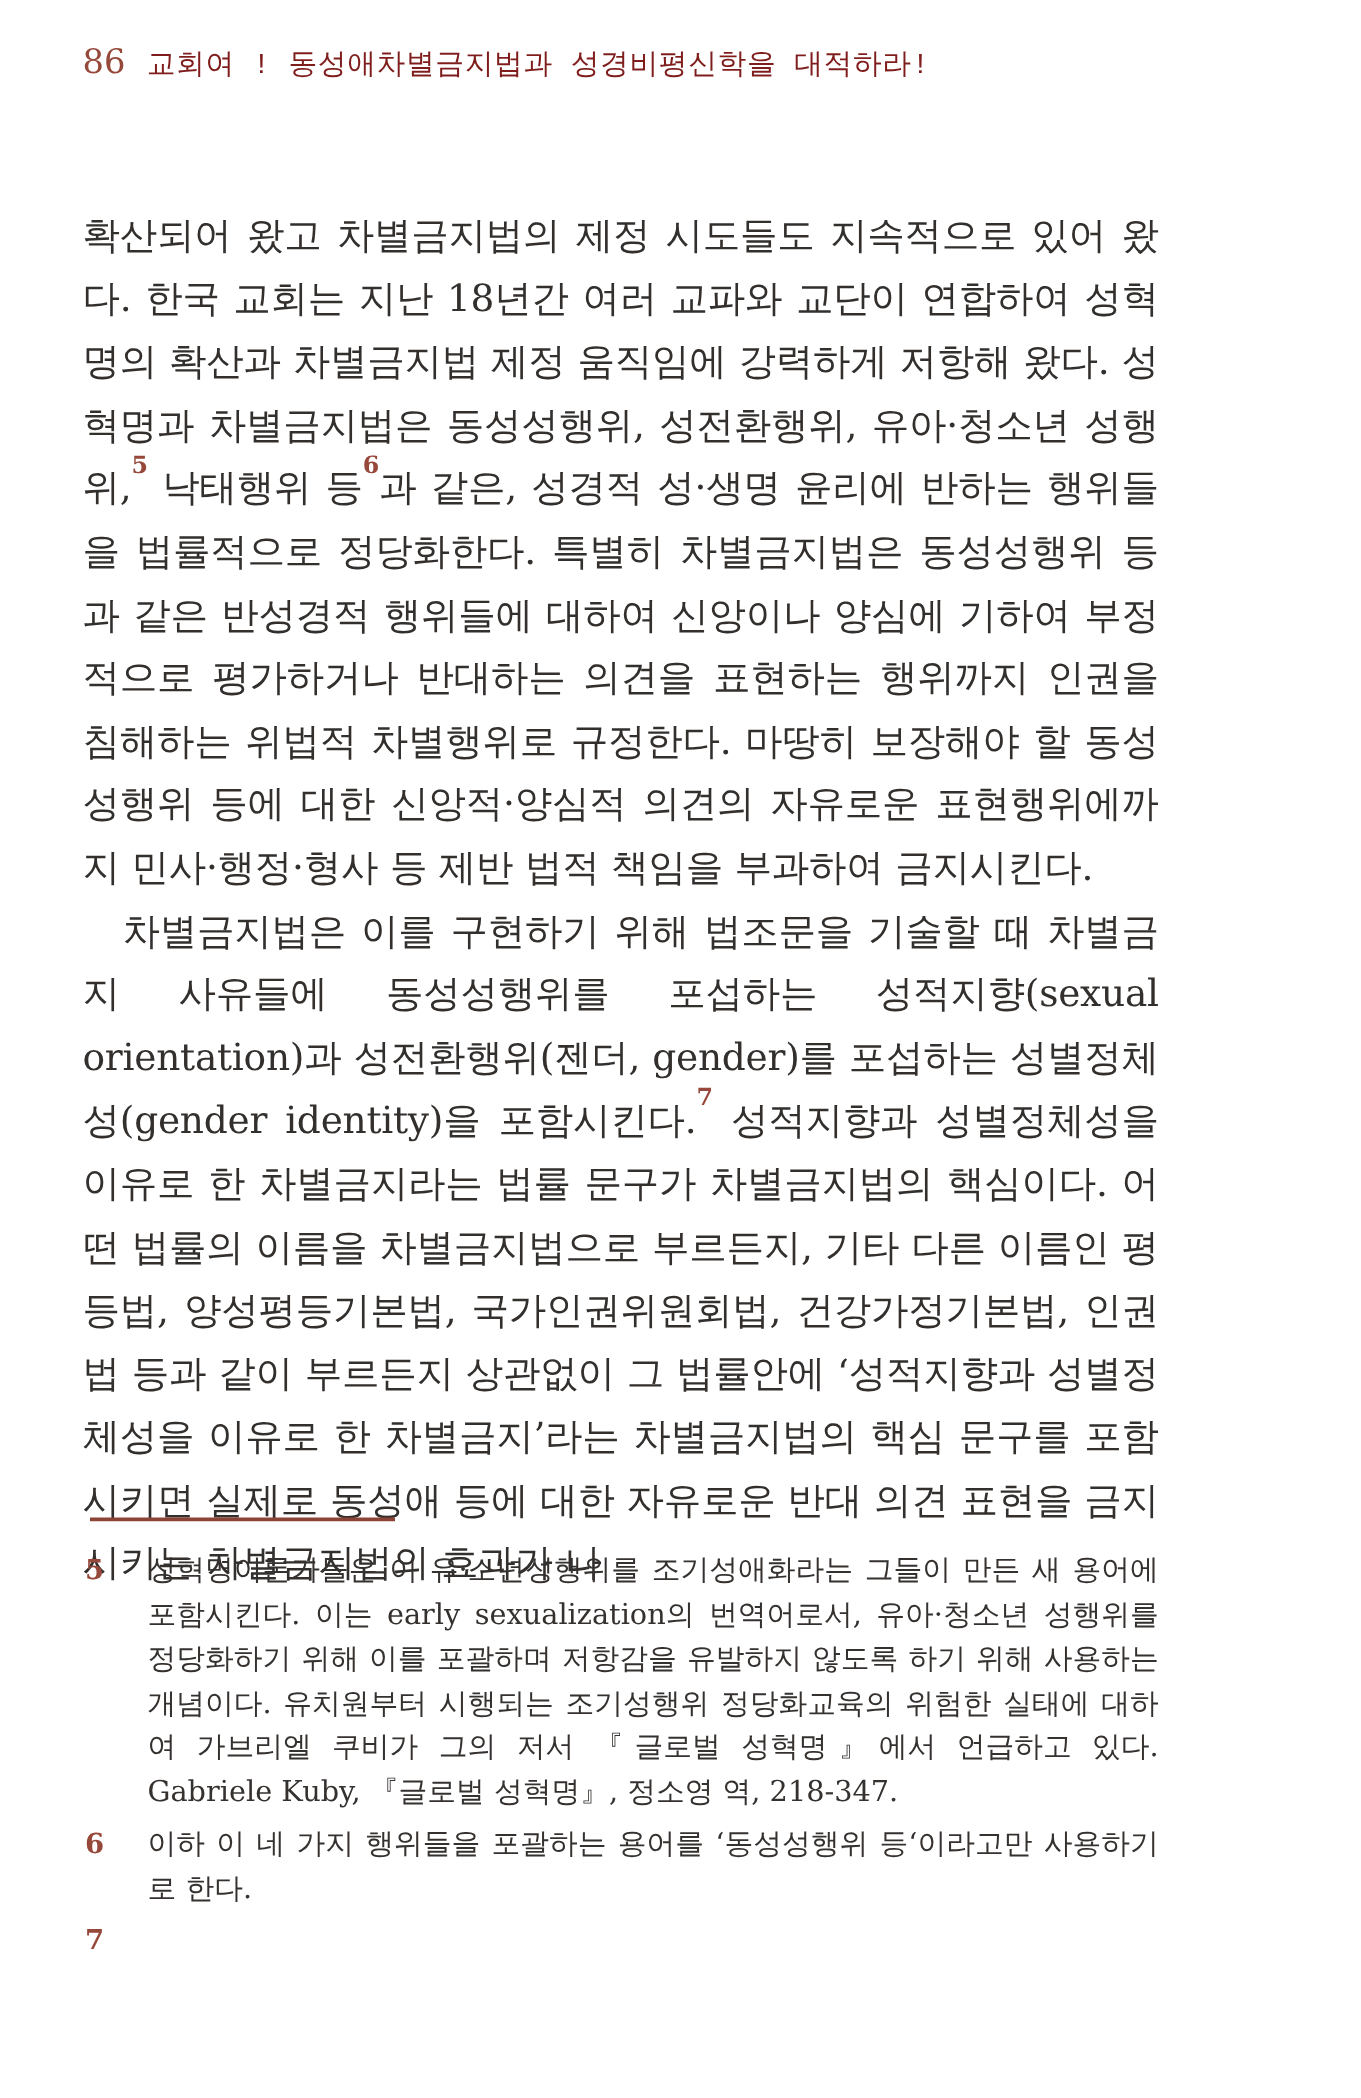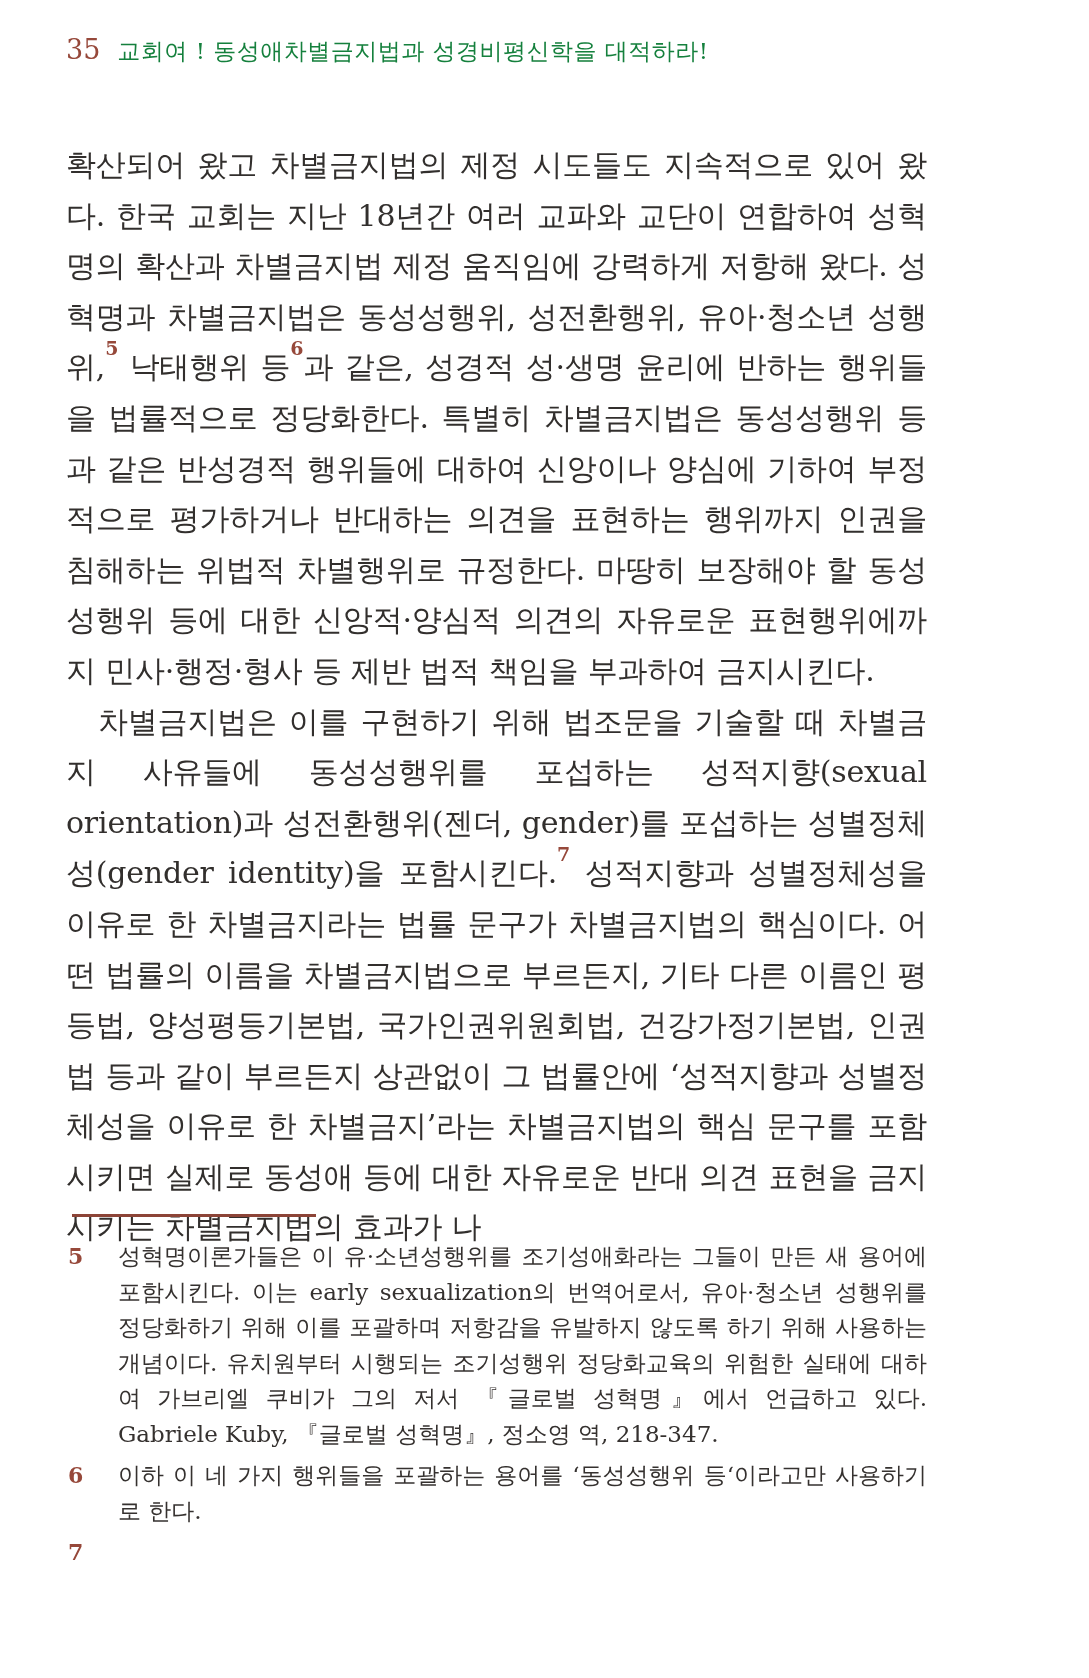--- a/index.html
+++ b/index.html
@@ -24,30 +24,31 @@
     align-items: baseline;
     gap: 17px;
     white-space: nowrap;
   }
   .page-num {
     color: #96483a;
     font-size: 27px;
     line-height: 1;
   }
   .running-title {
-    color: #15803d;
+    color: #7f1d1d;
     font-size: 23px;
     letter-spacing: 0.5px;
     line-height: 1;
+    font-family: Liberation Mono, monospace;
   }
 
   
   .body {
     position: absolute;
-    top: 140px;
+    top: 164px;
     left: 66px;
     width: 861px;
   }
   .para {
     margin: 0;
     font-size: 30px;
     line-height: 50.6px;
     text-align: justify;
     letter-spacing: -0.2px;
   }
@@ -97,21 +98,21 @@
     font-weight: 700;
     font-size: 22px;
   }
 </style>
 </head>
 <body>
 
 <div class="page">
 
   <header class="page-header">
-    <span class="page-num">35</span>
+    <span class="page-num">86</span>
     <span class="running-title">교회여 ! 동성애차별금지법과 성경비평신학을 대적하라!</span>
   </header>
 
   <main class="body">
     <p class="para"><span>확산되어 왔고 차별금지법의 제정 시도들도 지속적으로 있어 왔다. 한국 교회는 지난 18년간 여러 교파와 교단이 연합하여 성혁명의 확산과 차별금지법 제정 움직임에 강력하게 저항해 왔다. 성혁명과 차별금지법은 동성성행위, 성전환행위, 유아·청소년 성행위,</span><sup class="fn-ref">5</sup><span> 낙태행위 등</span><sup class="fn-ref">6</sup><span>과 같은, 성경적 성·생명 윤리에 반하는 행위들을 법률적으로 정당화한다. 특별히 차별금지법은 동성성행위 등과 같은 반성경적 행위들에 대하여 신앙이나 양심에 기하여 부정적으로 평가하거나 반대하는 의견을 표현하는 행위까지 인권을 침해하는 위법적 차별행위로 규정한다. 마땅히 보장해야 할 동성성행위 등에 대한 신앙적·양심적 의견의 자유로운 표현행위에까지 민사·행정·형사 등 제반 법적 책임을 부과하여 금지시킨다.</span></p>
     <p class="para indented"><span>차별금지법은 이를 구현하기 위해 법조문을 기술할 때 차별금지 사유들에 동성성행위를 포섭하는 성적지향(sexual orientation)과 성전환행위(젠더, gender)를 포섭하는 성별정체성(gender identity)을 포함시킨다.</span><sup class="fn-ref">7</sup><span> 성적지향과 성별정체성을 이유로 한 차별금지라는 법률 문구가 차별금지법의 핵심이다. 어떤 법률의 이름을 차별금지법으로 부르든지, 기타 다른 이름인 평등법, 양성평등기본법, 국가인권위원회법, 건강가정기본법, 인권법 등과 같이 부르든지 상관없이 그 법률안에 ‘성적지향과 성별정체성을 이유로 한 차별금지’라는 차별금지법의 핵심 문구를 포함시키면 실제로 동성애 등에 대한 자유로운 반대 의견 표현을 금지시키는 차별금지법의 효과가 나</span></p>
   </main>
 
   <footer class="page-footer">
     <div class="fn-divider"></div>

